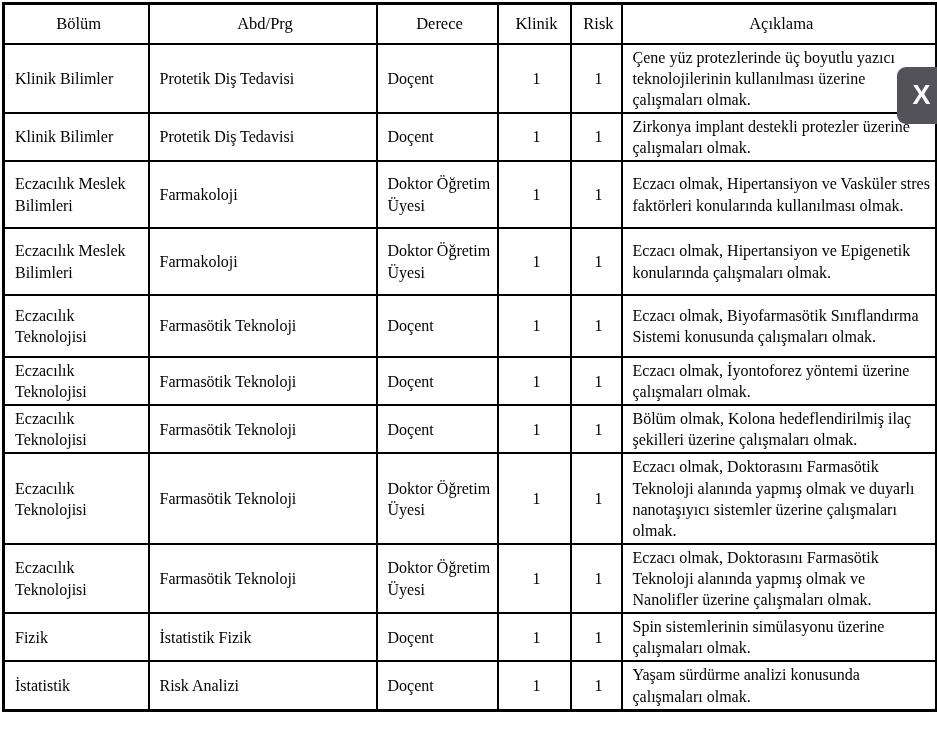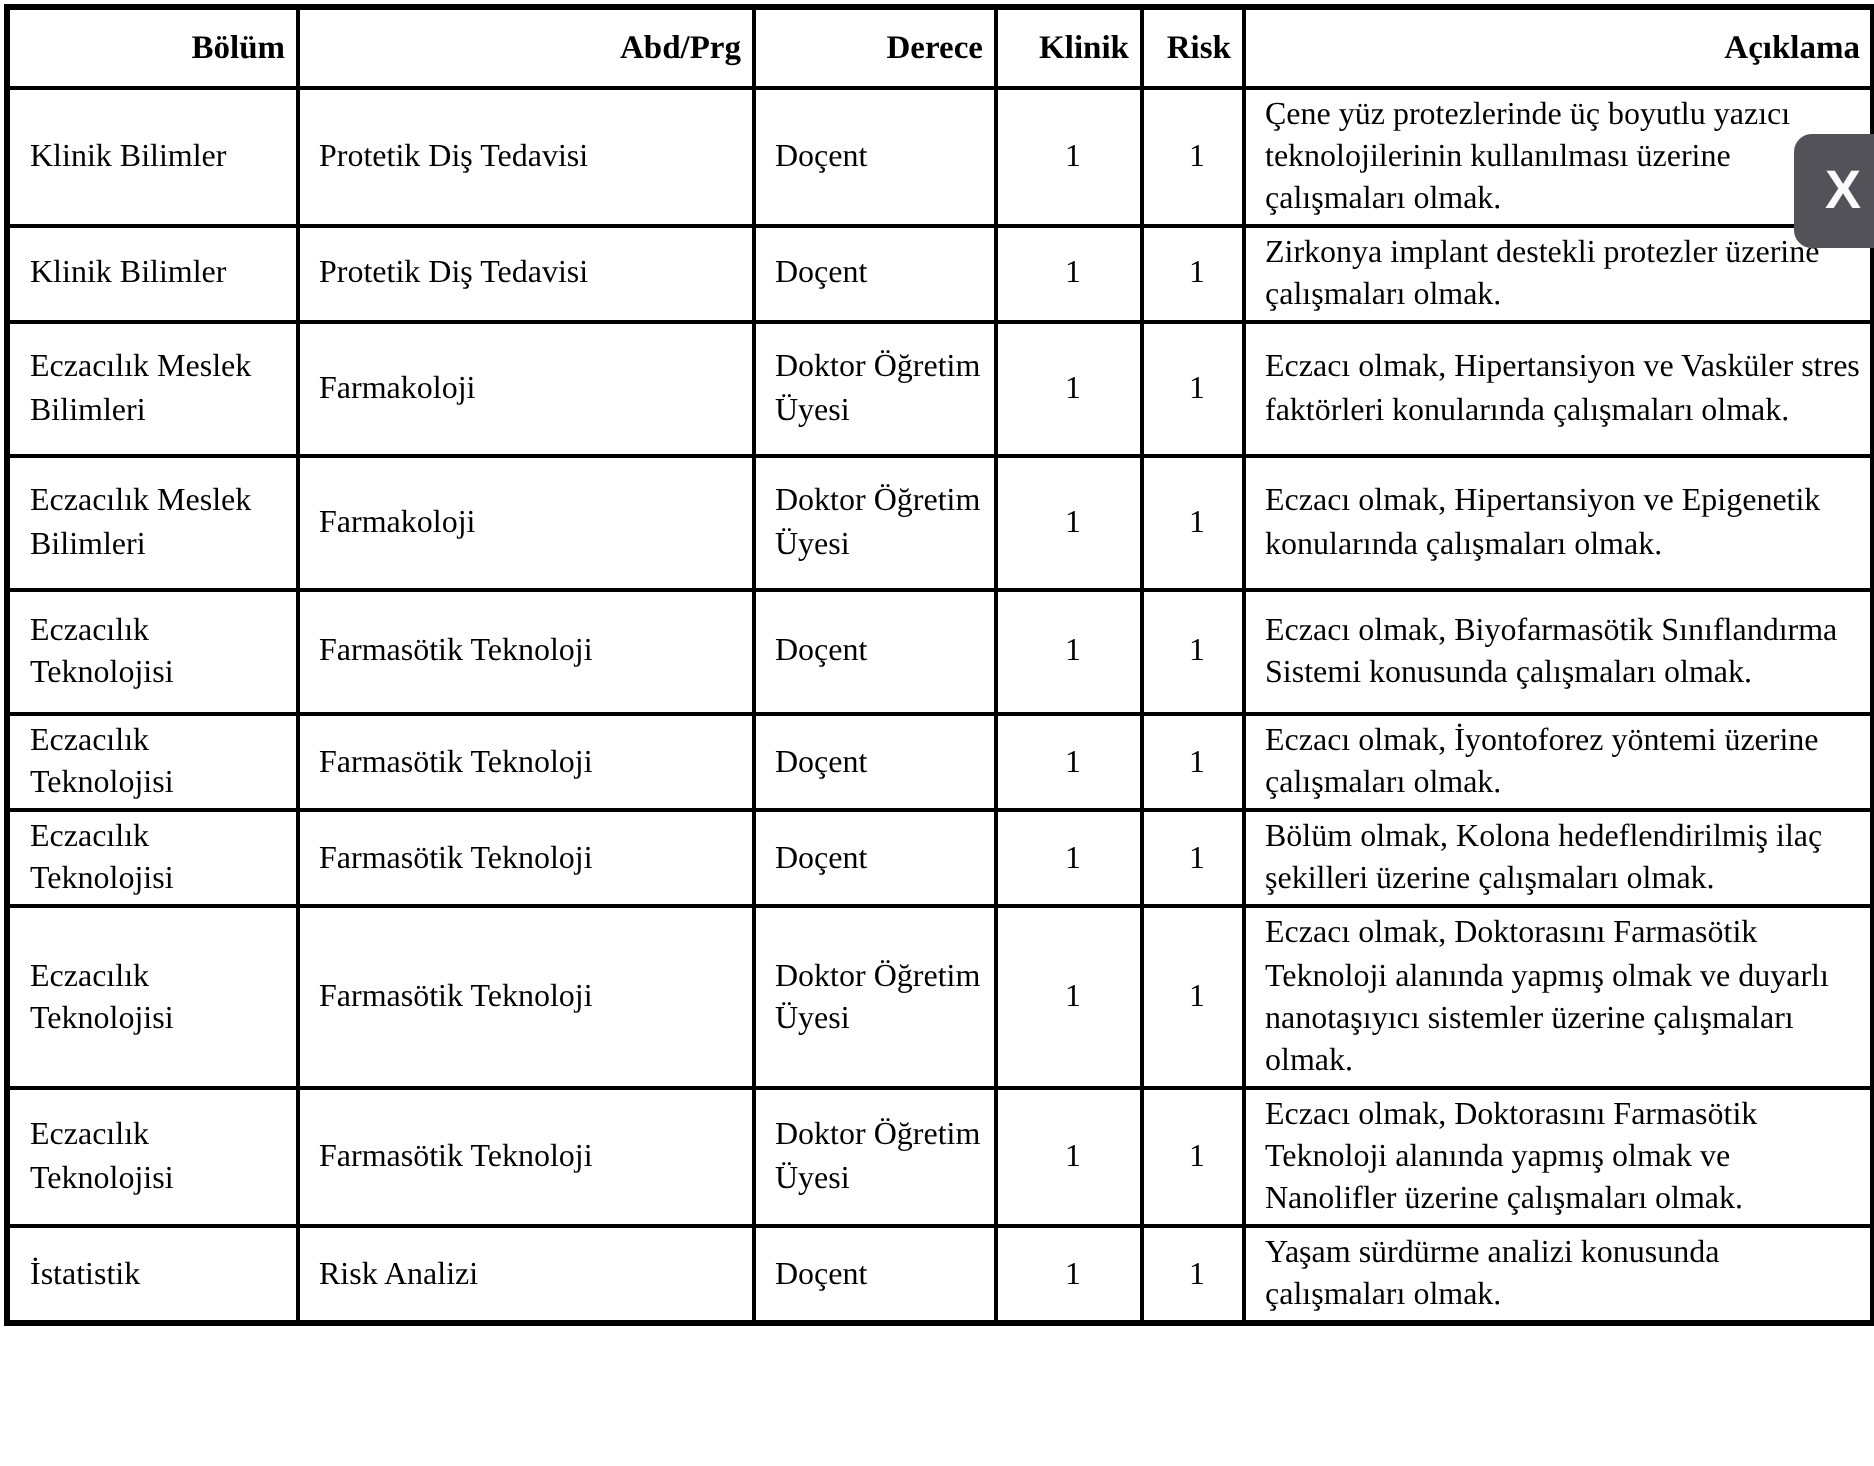--- a/index.html
+++ b/index.html
@@ -31,22 +31,22 @@
   table.jobs th, table.jobs td {
     border: 2px solid #000000;
     vertical-align: middle;
     font-size: 16px;
     line-height: 1.32;
     padding: 2px 5px 2px 10px;
     overflow: hidden;
   }
   table.jobs th {
     font-size: 16.5px;
-    font-weight: bold;
-    text-align: right;
+    font-weight: normal;
+    text-align: center;
   }
   
   th.c-bolum   { padding-left: 26px; }
   th.c-abd     { padding-left: 20px; }
   td.c-bolum   { padding-left: 14px; }
   td.c-abd     { padding-left: 10px; }
   td.c-unvan   { padding-left: 10px; }
   th.c-derece, td.c-derece,
   th.c-adet,   td.c-adet {
     text-align: center;
@@ -114,21 +114,21 @@
         <td class="c-derece">1</td>
         <td class="c-adet">1</td>
         <td class="c-aciklama">Zirkonya implant destekli protezler üzerine çalışmaları olmak.</td>
       </tr>
       <tr style="height:67px">
         <td class="c-bolum">Eczacılık Meslek Bilimleri</td>
         <td class="c-abd">Farmakoloji</td>
         <td class="c-unvan">Doktor Öğretim Üyesi</td>
         <td class="c-derece">1</td>
         <td class="c-adet">1</td>
-        <td class="c-aciklama">Eczacı olmak, Hipertansiyon ve Vasküler stres faktörleri konularında çalışmaları olmak.</td>
+        <td class="c-aciklama">Eczacı olmak, Hipertansiyon ve Vasküler stres faktörleri konularında kullanılması olmak.</td>
       </tr>
       <tr style="height:67px">
         <td class="c-bolum">Eczacılık Meslek Bilimleri</td>
         <td class="c-abd">Farmakoloji</td>
         <td class="c-unvan">Doktor Öğretim Üyesi</td>
         <td class="c-derece">1</td>
         <td class="c-adet">1</td>
         <td class="c-aciklama">Eczacı olmak, Hipertansiyon ve Epigenetik konularında çalışmaları olmak.</td>
       </tr>
       <tr style="height:62px">
@@ -164,20 +164,28 @@
         <td class="c-aciklama">Eczacı olmak, Doktorasını Farmasötik Teknoloji alanında yapmış olmak ve duyarlı nanotaşıyıcı sistemler üzerine çalışmaları olmak.</td>
       </tr>
       <tr style="height:68px">
         <td class="c-bolum">Eczacılık Teknolojisi</td>
         <td class="c-abd">Farmasötik Teknoloji</td>
         <td class="c-unvan">Doktor Öğretim Üyesi</td>
         <td class="c-derece">1</td>
         <td class="c-adet">1</td>
         <td class="c-aciklama">Eczacı olmak, Doktorasını Farmasötik Teknoloji alanında yapmış olmak ve Nanolifler üzerine çalışmaları olmak.</td>
       </tr>
+      <tr style="height:45px">
+        <td class="c-bolum">Fizik</td>
+        <td class="c-abd">İstatistik Fizik</td>
+        <td class="c-unvan">Doçent</td>
+        <td class="c-derece">1</td>
+        <td class="c-adet">1</td>
+        <td class="c-aciklama">Spin sistemlerinin simülasyonu üzerine çalışmaları olmak.</td>
+      </tr>
       <tr style="height:41px">
         <td class="c-bolum">İstatistik</td>
         <td class="c-abd">Risk Analizi</td>
         <td class="c-unvan">Doçent</td>
         <td class="c-derece">1</td>
         <td class="c-adet">1</td>
         <td class="c-aciklama">Yaşam sürdürme analizi konusunda çalışmaları olmak.</td>
       </tr>
     </tbody>
   </table>

